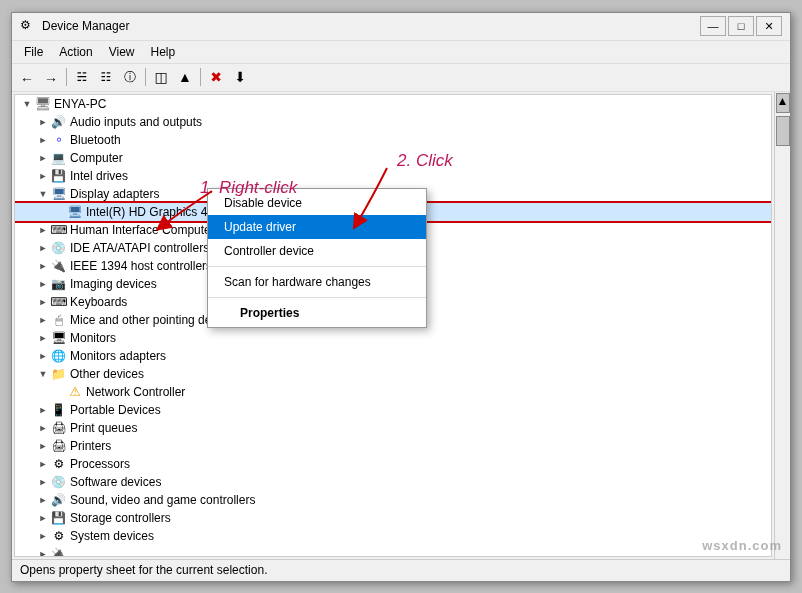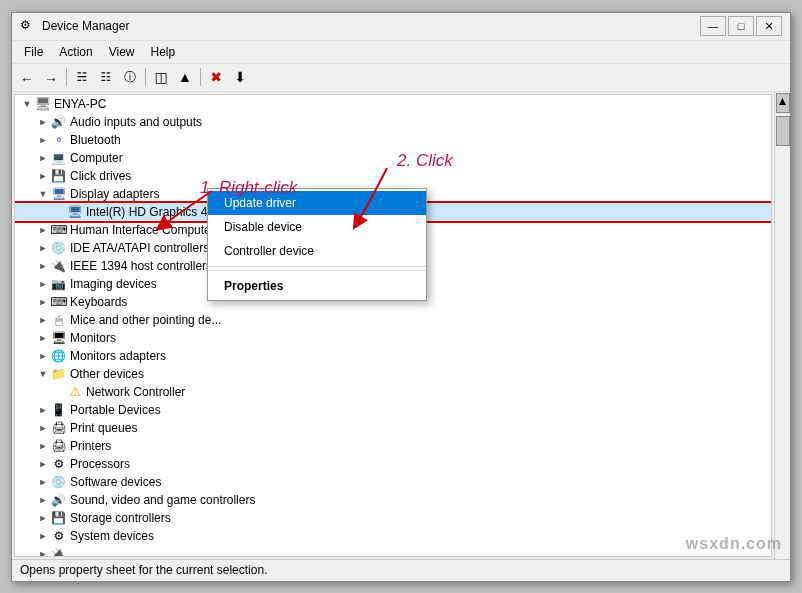--- a/index.html
+++ b/index.html
@@ -158,21 +158,21 @@
     }
     .ctx-item {
       padding: 5px 16px;
       cursor: pointer;
       font-size: 12px;
     }
     .ctx-item.active-highlight {
       background: #0078d7;
       color: white;
     }
-    .ctx-item.bold { font-weight: bold; }
+    .ctx-item.bold { font-weight: bold; margin-left: 16px; }
     .ctx-separator {
       height: 1px;
       background: #ddd;
       margin: 3px 0;
     }
     .status-bar {
       height: 22px;
       background: #f0f0f0;
       border-top: 1px solid #ccc;
       display: flex;
@@ -194,21 +194,21 @@
       position: absolute;
       pointer-events: none;
       z-index: 200;
     }
     
     .watermark {
       position: absolute;
       bottom: 28px;
       right: 8px;
       color: rgba(150,150,150,0.7);
-      font-size: 16px;
+      font-size: 13px;
       font-weight: bold;
       letter-spacing: 1px;
       margin-top: 10px;
     }
     
     .icon-computer { color: #666; font-size: 13px; }
     .icon-bluetooth { color: #4444ff; font-size: 12px; }
     .icon-network { color: #005fb8; font-size: 12px; }
     .icon-display { color: #336699; font-size: 12px; }
     .icon-warning { color: #f0a000; font-size: 13px; }
@@ -278,21 +278,21 @@
 
       <div class="tree-item indent-2">
         <span class="expand-btn">►</span>
         <span class="tree-icon">💻</span>
         <span class="tree-label">Computer</span>
       </div>
 
       <div class="tree-item indent-2">
         <span class="expand-btn">►</span>
         <span class="tree-icon">💾</span>
-        <span class="tree-label">Click drives</span>
+        <span class="tree-label">Intel drives</span>
       </div>
 
       <div class="tree-item indent-2">
         <span class="expand-btn">▼</span>
         <span class="tree-icon icon-display">🖥</span>
         <span class="tree-label">Display adapters</span>
       </div>
 
       <div class="tree-item indent-3 selected-item-box" style="background:#d0e8ff; position:relative;">
         <span class="expand-btn" style="visibility:hidden">►</span>
@@ -415,24 +415,25 @@
 
     </div>
 
     <div style="width:16px; background:#f0f0f0; border-left:1px solid #ccc; position:relative; flex-shrink:0;">
       <div style="width:14px; height:20px; background:#c8c8c8; border:1px solid #888; margin:1px auto;">▲</div>
       <div style="width:14px; height:30px; background:#c8c8c8; border:1px solid #888; margin:2px auto; position:absolute; top:22px; left:1px;"></div>
     </div>
   </div>
 
   <div class="context-menu">
+    <div class="ctx-item">Disable device</div>
     <div class="ctx-item active-highlight">Update driver</div>
-    <div class="ctx-item">Disable device</div>
     <div class="ctx-item">Controller device</div>
     <div class="ctx-separator"></div>
+    <div class="ctx-item">Scan for hardware changes</div>
     <div class="ctx-separator"></div>
     <div class="ctx-item bold">Properties</div>
   </div>
 
   <div class="annotation" style="top: 165px; left: 188px;">
     <span>1. Right-click</span>
   </div>
 
   <svg class="arrow-svg" width="120" height="60" style="position:absolute; top:168px; left:130px;">
     <defs>

